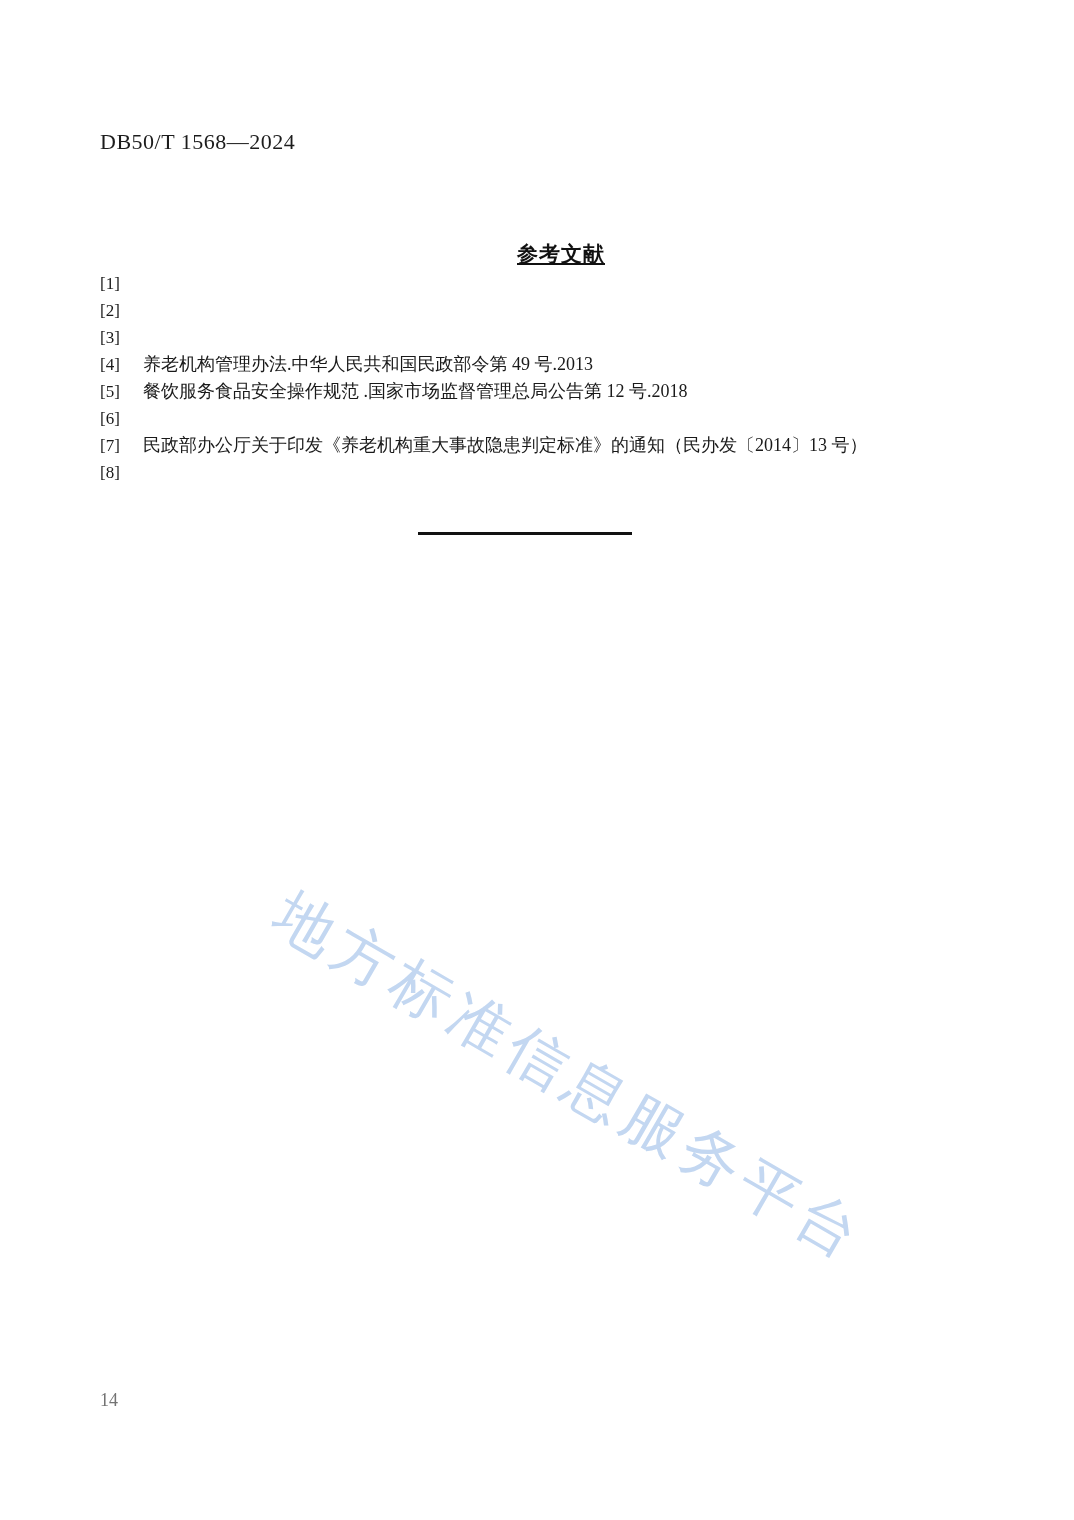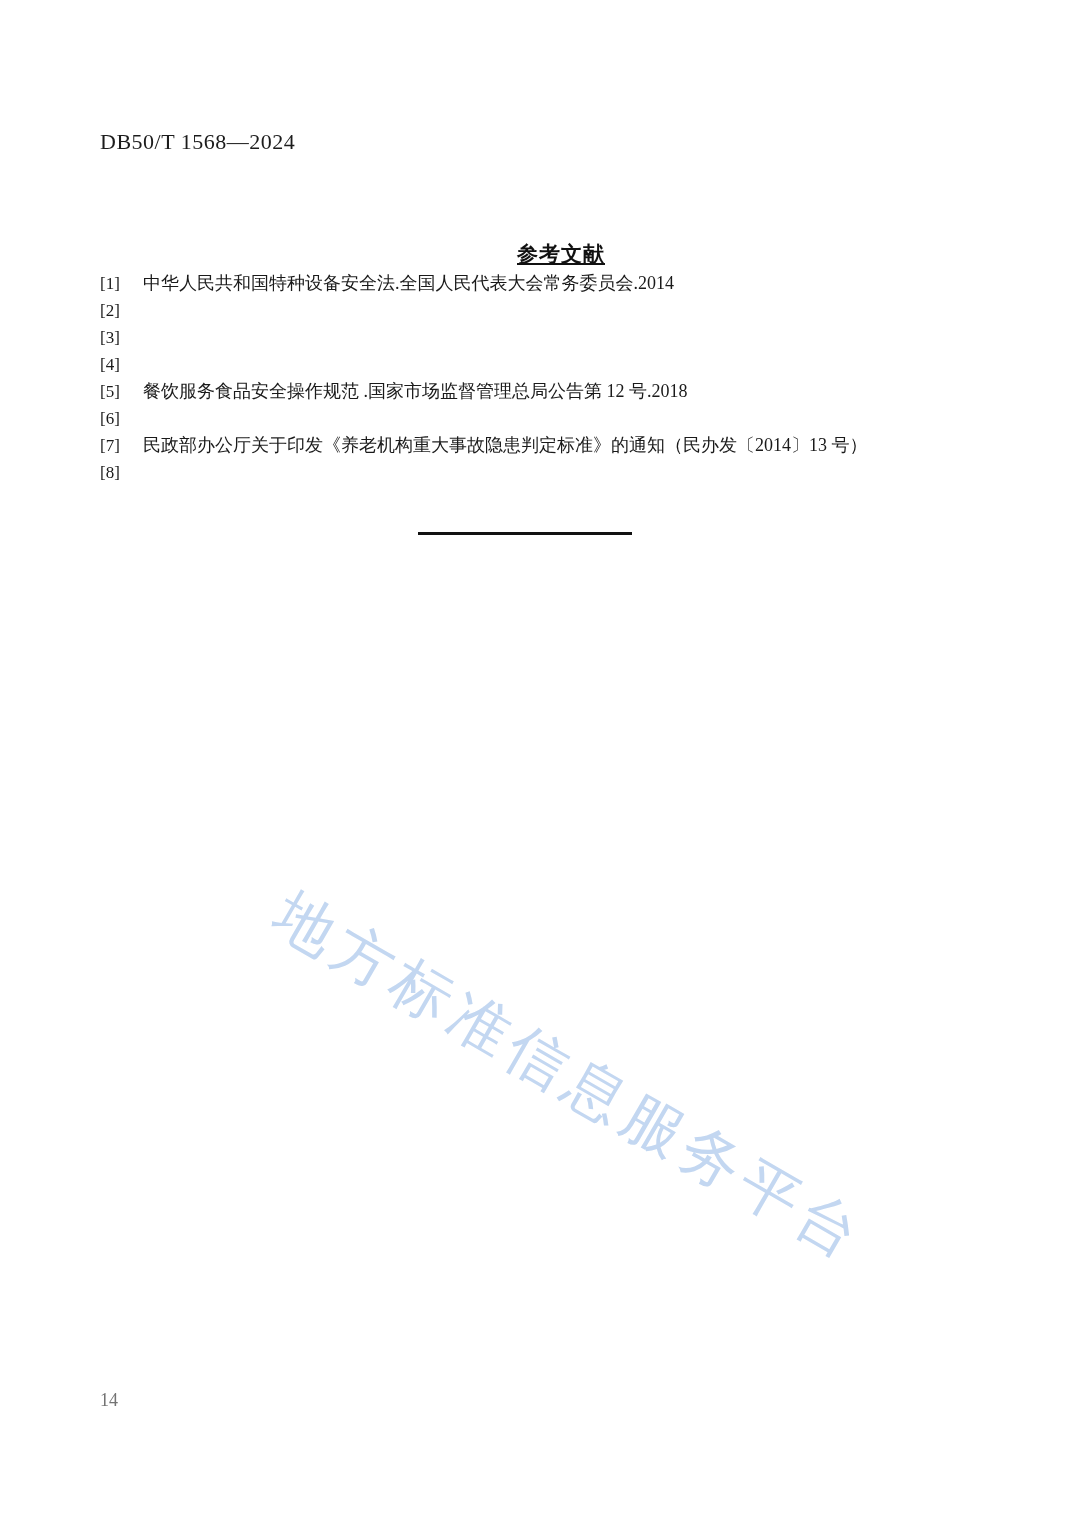--- a/index.html
+++ b/index.html
@@ -94,30 +94,30 @@
 
 <div class="page">
 
   <div class="doc-code">DB50/T 1568—2024</div>
 
   <div class="refs-title">参考文献</div>
 
   <div class="refs-list">
     <div class="ref-row">
       <span class="ref-label">[1]</span>
-      <span class="ref-text">中华人民共和国特种设备安全法.全国人民代表大会常务委员会.2014</span>
     </div>
     <div class="ref-row">
       <span class="ref-label">[2]</span>
     </div>
     <div class="ref-row">
       <span class="ref-label">[3]</span>
     </div>
     <div class="ref-row">
       <span class="ref-label">[4]</span>
+      <span class="ref-text">养老机构管理办法.中华人民共和国民政部令第 49 号.2013</span>
     </div>
     <div class="ref-row">
       <span class="ref-label">[5]</span>
       <span class="ref-text">餐饮服务食品安全操作规范 .国家市场监督管理总局公告第 12 号.2018</span>
     </div>
     <div class="ref-row">
       <span class="ref-label">[6]</span>
     </div>
     <div class="ref-row">
       <span class="ref-label">[7]</span>

